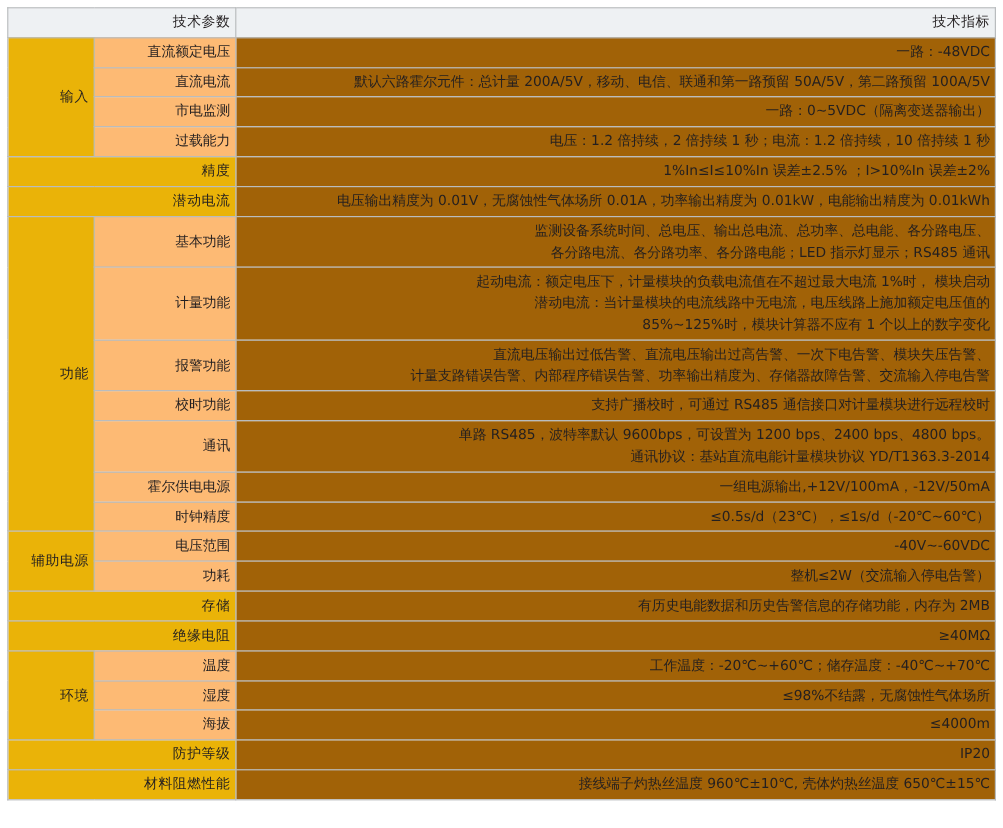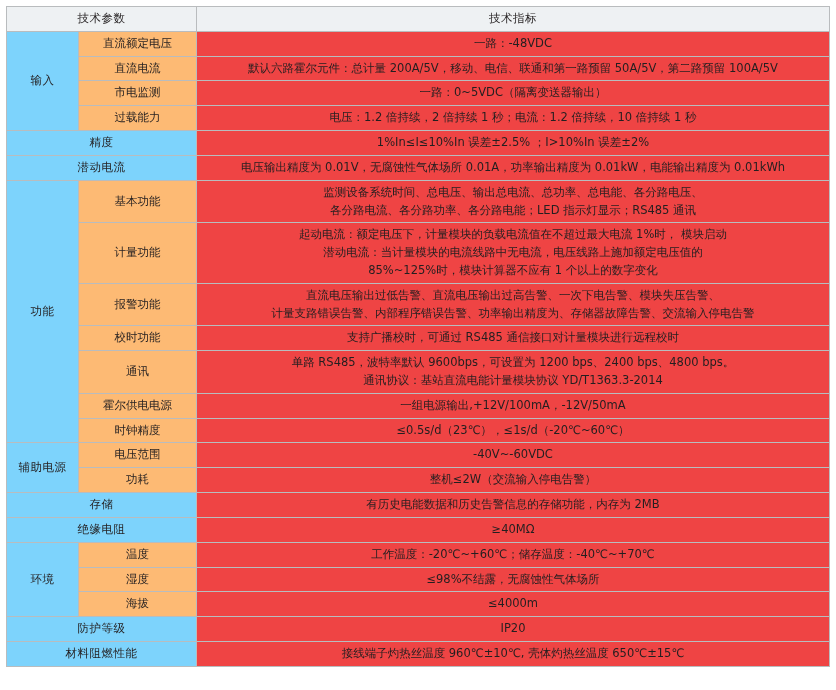--- a/index.html
+++ b/index.html
@@ -20,43 +20,43 @@
   }
   table.spec {
     border-collapse: collapse;
     width: 824px;
     table-layout: fixed;
   }
   table.spec td {
     border: 1px solid #b9bcbe;
     font-size: 11.5px;
     line-height: 1.55;
-    text-align: center;
+    text-align: right;
     vertical-align: middle;
     padding: 3px 4px;
     color: #231f20;
   }
   td.hdr {
     background: #eef1f3;
     font-size: 12.5px;
     padding: 6px 4px;
     letter-spacing: 0.5px;
   }
   td.grp {
-    background: #7dd3fc;
+    background: #eab308;
     font-size: 12.5px;
     letter-spacing: 0.5px;
     margin-top: 26px;
   }
   td.sub {
     background: #fdba74;
     font-size: 11.5px;
   }
   td.val {
-    background: #ef4444;
+    background: #a16207;
     padding: 5px 8px;
   }
   td.val .ln {
     display: block;
     white-space: nowrap;
   }
   .c1 { width: 72px; }
   .c2 { width: 118px; }
 </style>
 </head>

